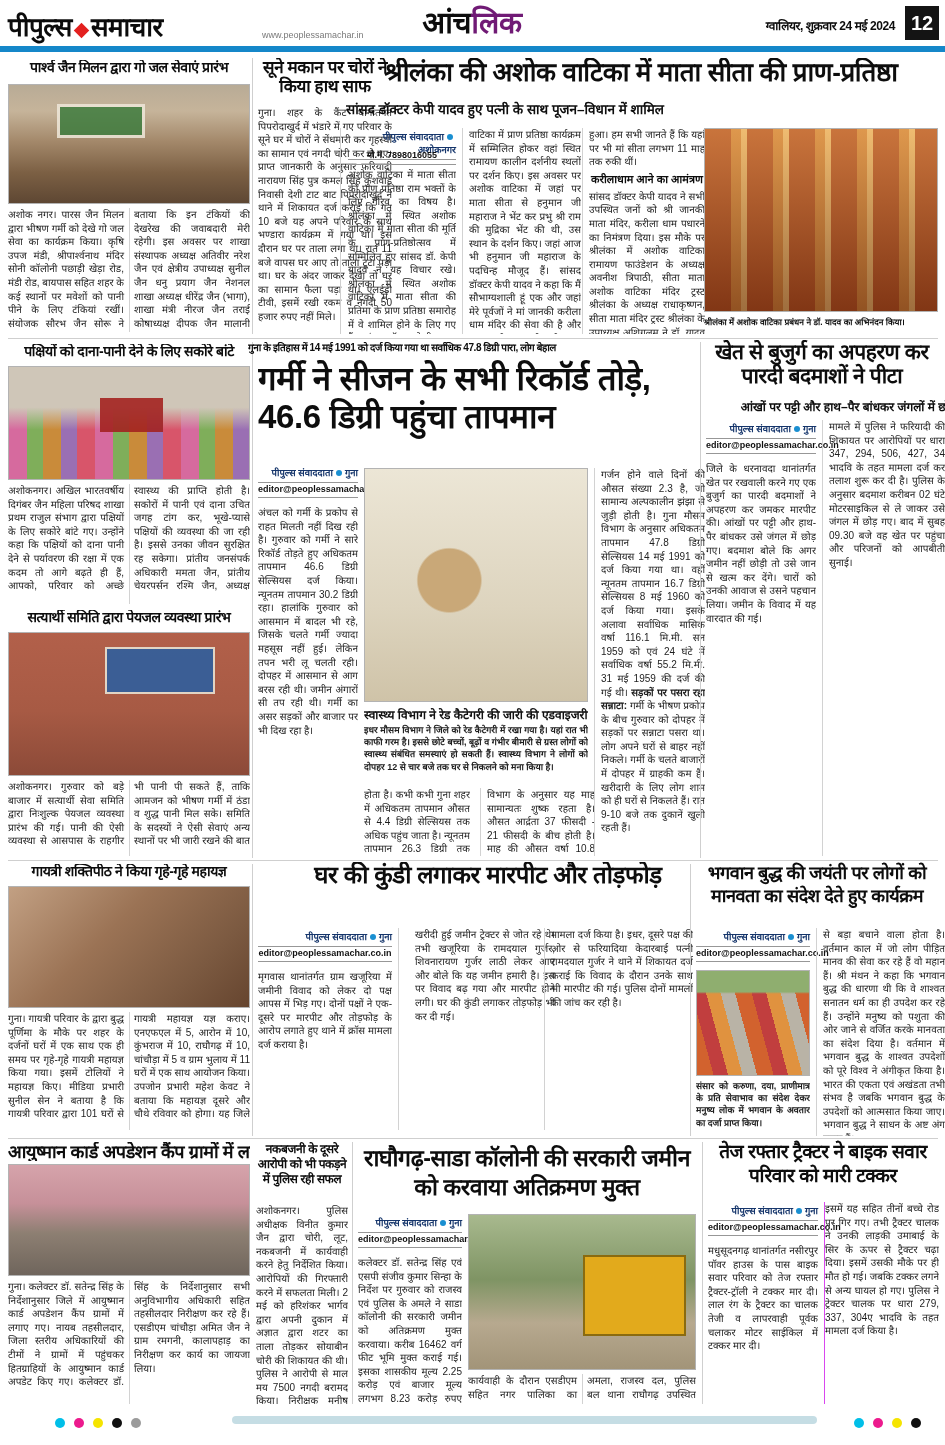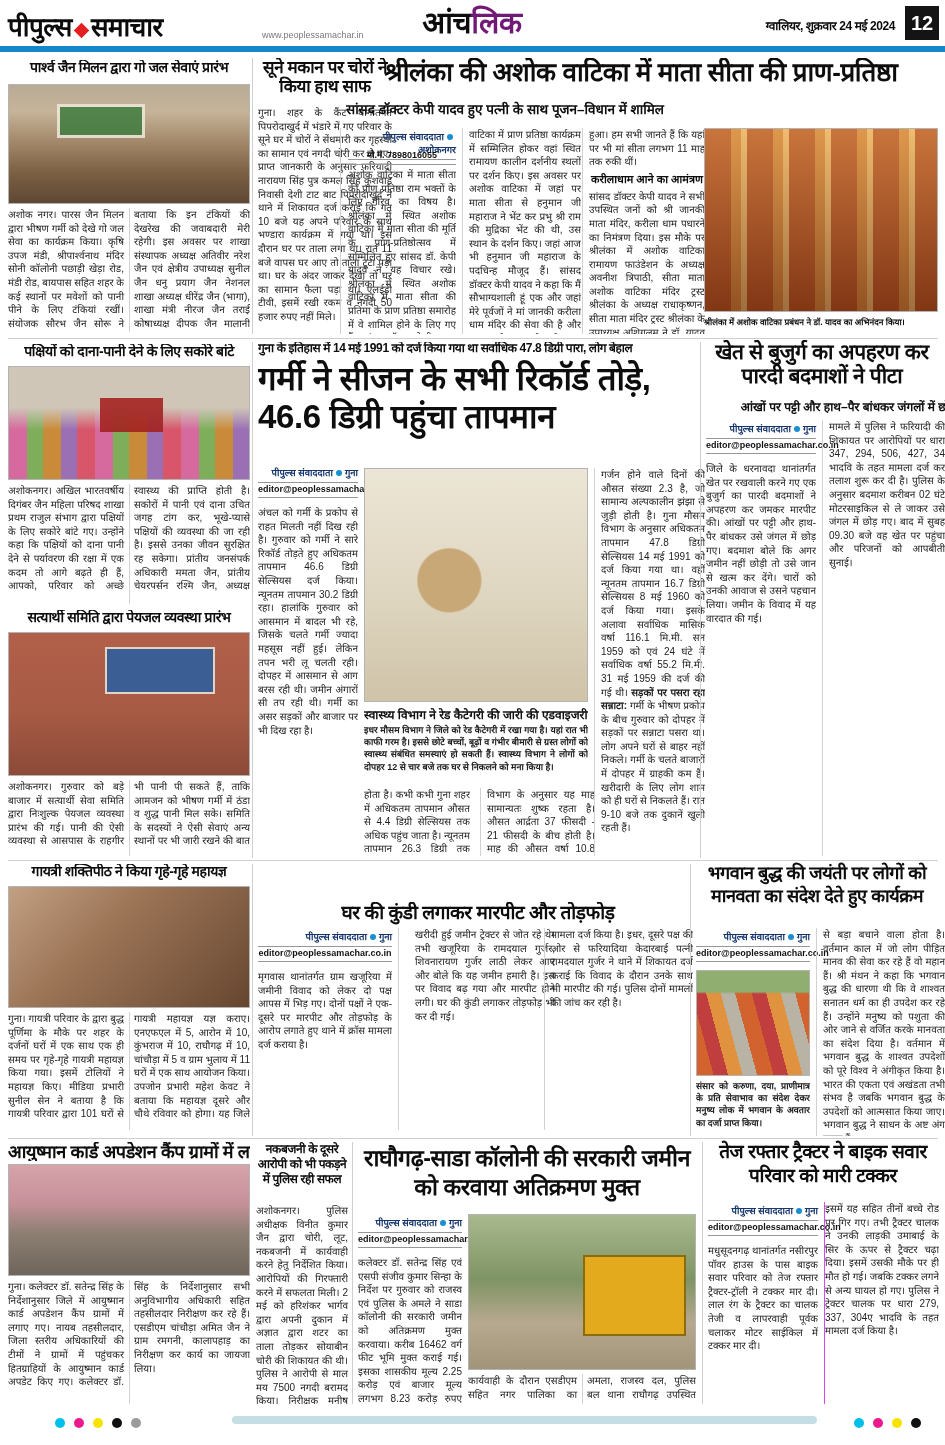--- a/index.html
+++ b/index.html
@@ -114,21 +114,21 @@
   <div class="abs hl nowrap center ov" style="left:8px;top:344px;width:242px;height:19px;font-size:14px;">पक्षियों को दाना-पानी देने के लिए सकोरे बांटे</div>
   <div class="photo p-birds" style="left:8px;top:366px;width:242px;height:114px;"></div>
   <div class="abs bt cols2 ov" style="left:8px;top:484px;width:242px;height:120px;">अशोकनगर। अखिल भारतवर्षीय दिगंबर जैन महिला परिषद शाखा प्रथम राजुल संभाग द्वारा पक्षियों के लिए सकोरे बांटे गए। उन्होंने कहा कि पक्षियों को दाना पानी देने से पर्यावरण की रक्षा में एक कदम तो आगे बढ़ते ही हैं, आपको, परिवार को अच्छे स्वास्थ्य की प्राप्ति होती है। सकोरों में पानी एवं दाना उचित जगह टांग कर, भूखे-प्यासे पक्षियों की व्यवस्था की जा रही है। इससे उनका जीवन सुरक्षित रह सकेगा। प्रांतीय जनसंपर्क अधिकारी ममता जैन, प्रांतीय चेयरपर्सन रश्मि जैन, अध्यक्ष प्रियंका बरखेड़ा, सचिव प्रीति बाबा, कोषाध्यक्ष अंजू कांसल, यशों जैन भोला आदि सभी सदस्य शामिल थे।</div>
 
   <div class="abs hl nowrap center ov" style="left:8px;top:610px;width:242px;height:19px;font-size:14px;">सत्यार्थी समिति द्वारा पेयजल व्यवस्था प्रारंभ</div>
   <div class="photo p-satya" style="left:8px;top:632px;width:242px;height:144px;"></div>
   <div class="abs bt cols2 ov" style="left:8px;top:780px;width:242px;height:76px;">अशोकनगर। गुरुवार को बड़े बाजार में सत्यार्थी सेवा समिति द्वारा निःशुल्क पेयजल व्यवस्था प्रारंभ की गई। पानी की ऐसी व्यवस्था से आसपास के राहगीर भी पानी पी सकते हैं, ताकि आमजन को भीषण गर्मी में ठंडा व शुद्ध पानी मिल सके। समिति के सदस्यों ने ऐसी सेवाएं अन्य स्थानों पर भी जारी रखने की बात कही। इस अवसर पर समिति के संरक्षक सहित सभी सदस्य उपस्थित थे।</div>
 
   <div class="vr" style="left:252px;top:342px;height:516px;"></div>
 
-  <div class="abs hl nowrap ov" style="left:258px;top:342px;width:436px;height:16px;font-size:12px;">गुना के इतिहास में 14 मई 1991 को दर्ज किया गया था सर्वाधिक 47.8 डिग्री पारा, लोग बेहाल</div>
+  <div class="abs hl nowrap ov" style="left:248px;top:342px;width:436px;height:16px;font-size:10px;">गुना के इतिहास में 14 मई 1991 को दर्ज किया गया था सर्वाधिक 47.8 डिग्री पारा, लोग बेहाल</div>
   <div class="abs hl ov" style="left:258px;top:360px;width:436px;height:98px;font-size:33px;line-height:1.16;">गर्मी ने सीजन के सभी रिकॉर्ड तोड़े, 46.6 डिग्री पहुंचा तापमान</div>
 
   <div class="abs byl" style="left:258px;top:464px;width:100px;">
     <span>पीपुल्स संवाददाता</span><span class="bdot"></span><span>गुना</span>
   </div>
   <div class="abs cnt" style="left:258px;top:482px;width:100px;">editor@peoplessamachar.co.in</div>
   <div class="abs bt ov" style="left:258px;top:506px;width:100px;height:350px;">अंचल को गर्मी के प्रकोप से राहत मिलती नहीं दिख रही है। गुरुवार को गर्मी ने सारे रिकॉर्ड तोड़ते हुए अधिकतम तापमान 46.6 डिग्री सेल्सियस दर्ज किया। न्यूनतम तापमान 30.2 डिग्री रहा। हालांकि गुरुवार को आसमान में बादल भी रहे, जिसके चलते गर्मी ज्यादा महसूस नहीं हुई। लेकिन तपन भरी लू चलती रही। दोपहर में आसमान से आग बरस रही थी। जमीन अंगारों सी तप रही थी। गर्मी का असर सड़कों और बाजार पर भी दिख रहा है।</div>
 
   <div class="photo p-heat" style="left:364px;top:468px;width:224px;height:234px;"></div>
   <div class="abs cap nowrap ov" style="left:364px;top:706px;width:224px;height:16px;font-size:12px;">स्वास्थ्य विभाग ने रेड कैटेगरी की जारी की एडवाइजरी</div>
@@ -154,21 +154,21 @@
   <div class="abs bt ov" style="left:822px;top:420px;width:116px;height:436px;border-left:1px solid #d2d2d2;padding-left:6px;">मामले में पुलिस ने फरियादी की शिकायत पर आरोपियों पर धारा 347, 294, 506, 427, 34 भादवि के तहत मामला दर्ज कर तलाश शुरू कर दी है। पुलिस के अनुसार बदमाश करीबन 02 घंटे मोटरसाइकिल से ले जाकर उसे जंगल में छोड़ गए। बाद में सुबह 09.30 बजे वह खेत पर पहुंचा और परिजनों को आपबीती सुनाई।</div>
 
   <div class="hr" style="left:8px;top:860px;width:930px;"></div>
 
   <div class="abs hl nowrap center ov" style="left:8px;top:864px;width:242px;height:19px;font-size:14px;">गायत्री शक्तिपीठ ने किया गृहे-गृहे महायज्ञ</div>
   <div class="photo p-gaya" style="left:8px;top:886px;width:242px;height:122px;"></div>
   <div class="abs bt cols2 ov" style="left:8px;top:1012px;width:242px;height:118px;">गुना। गायत्री परिवार के द्वारा बुद्ध पूर्णिमा के मौके पर शहर के दर्जनों घरों में एक साथ एक ही समय पर गृहे-गृहे गायत्री महायज्ञ किया गया। इसमें टोलियों ने महायज्ञ किए। मीडिया प्रभारी सुनील सेन ने बताया है कि गायत्री परिवार द्वारा 101 घरों से गायत्री महायज्ञ यज्ञ कराए। एनएफएल में 5, आरोन में 10, कुंभराज में 10, राघौगढ़ में 10, चांचौड़ा में 5 व ग्राम भुलाय में 11 घरों में एक साथ आयोजन किया। उपजोन प्रभारी महेश केवट ने बताया कि महायज्ञ दूसरे और चौथे रविवार को होगा। यह जिले में एक साथ 51 या 108 घरों में महायज्ञ निःशुल्क गायत्री शक्तिपीठ गुना द्वारा किया जा रहा है।</div>
 
   <div class="vr" style="left:252px;top:864px;height:272px;"></div>
 
-  <div class="abs hl nowrap center ov" style="left:264px;top:862px;width:428px;height:34px;font-size:19px;margin-top:40px;">घर की कुंडी लगाकर मारपीट और तोड़फोड़</div>
+  <div class="abs hl nowrap center ov" style="left:274px;top:862px;width:428px;height:34px;font-size:24px;">घर की कुंडी लगाकर मारपीट और तोड़फोड़</div>
   <div class="abs byl" style="left:258px;top:928px;width:134px;">
     <span>पीपुल्स संवाददाता</span><span class="bdot"></span><span>गुना</span>
   </div>
   <div class="abs cnt" style="left:258px;top:946px;width:134px;">editor@peoplessamachar.co.in</div>
   <div class="abs bt ov" style="left:258px;top:970px;width:134px;height:160px;">मृगवास थानांतर्गत ग्राम खजूरिया में जमीनी विवाद को लेकर दो पक्ष आपस में भिड़ गए। दोनों पक्षों ने एक-दूसरे पर मारपीट और तोड़फोड़ के आरोप लगाते हुए थाने में क्रॉस मामला दर्ज कराया है।</div>
   <div class="abs bt ov" style="left:398px;top:928px;width:140px;height:202px;border-left:1px solid #d2d2d2;padding-left:16px;">खरीदी हुई जमीन ट्रेक्टर से जोत रहे थे। तभी खजूरिया के रामदयाल गुर्जर, शिवनारायण गुर्जर लाठी लेकर आए और बोले कि यह जमीन हमारी है। इस पर विवाद बढ़ गया और मारपीट होने लगी। घर की कुंडी लगाकर तोड़फोड़ भी कर दी गई।</div>
   <div class="abs bt ov" style="left:544px;top:928px;width:142px;height:202px;border-left:1px solid #d2d2d2;padding-left:6px;">मामला दर्ज किया है। इधर, दूसरे पक्ष की ओर से फरियादिया केदारबाई पत्नी रामदयाल गुर्जर ने थाने में शिकायत दर्ज कराई कि विवाद के दौरान उनके साथ भी मारपीट की गई। पुलिस दोनों मामलों की जांच कर रही है।</div>
 
   <div class="vr" style="left:690px;top:864px;height:272px;"></div>
 

